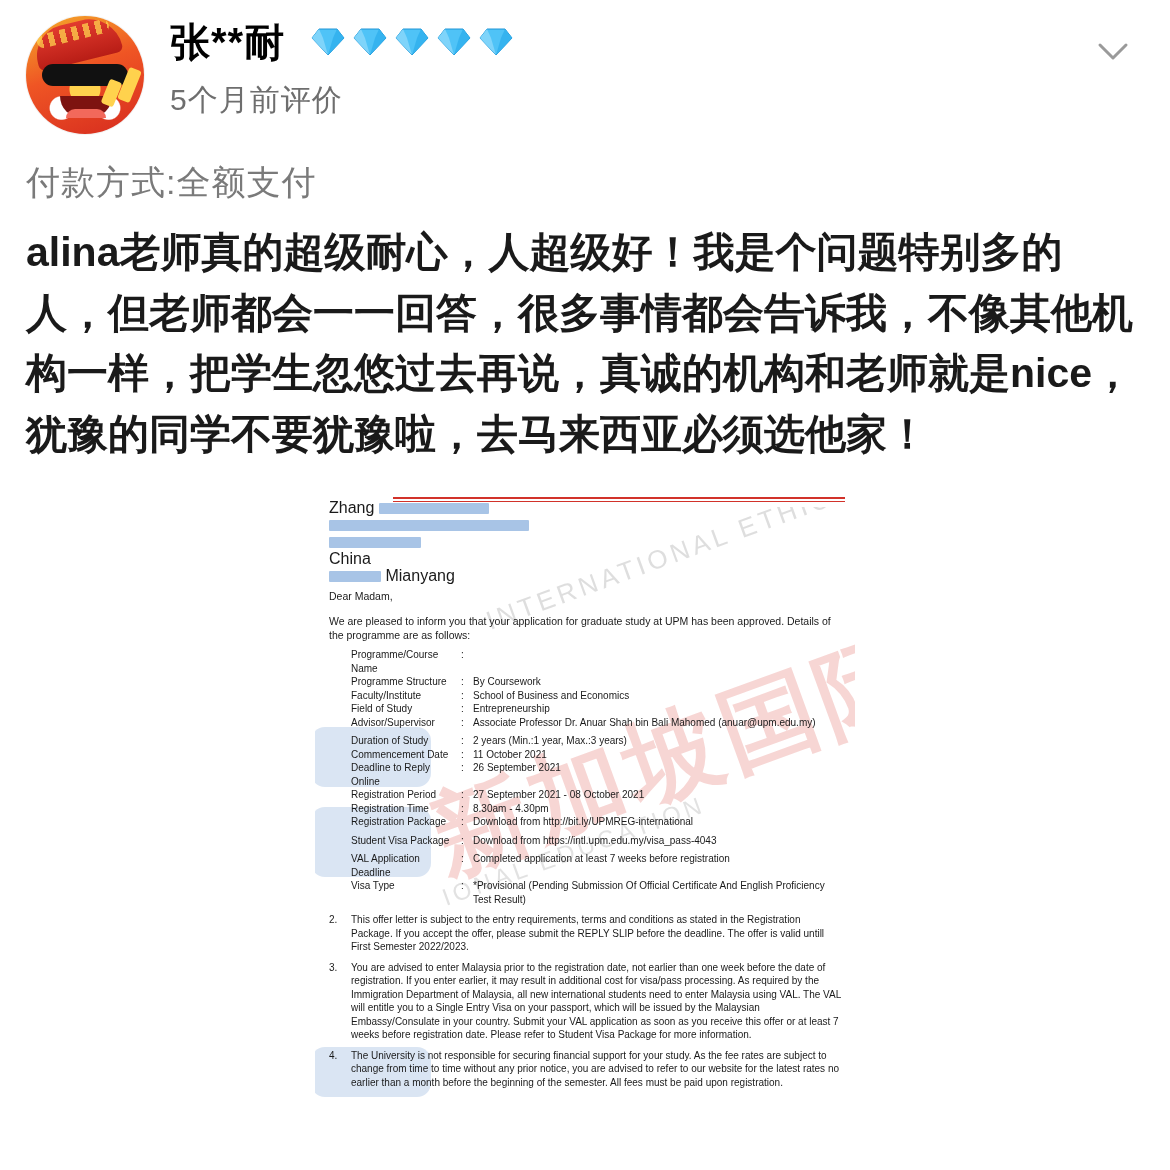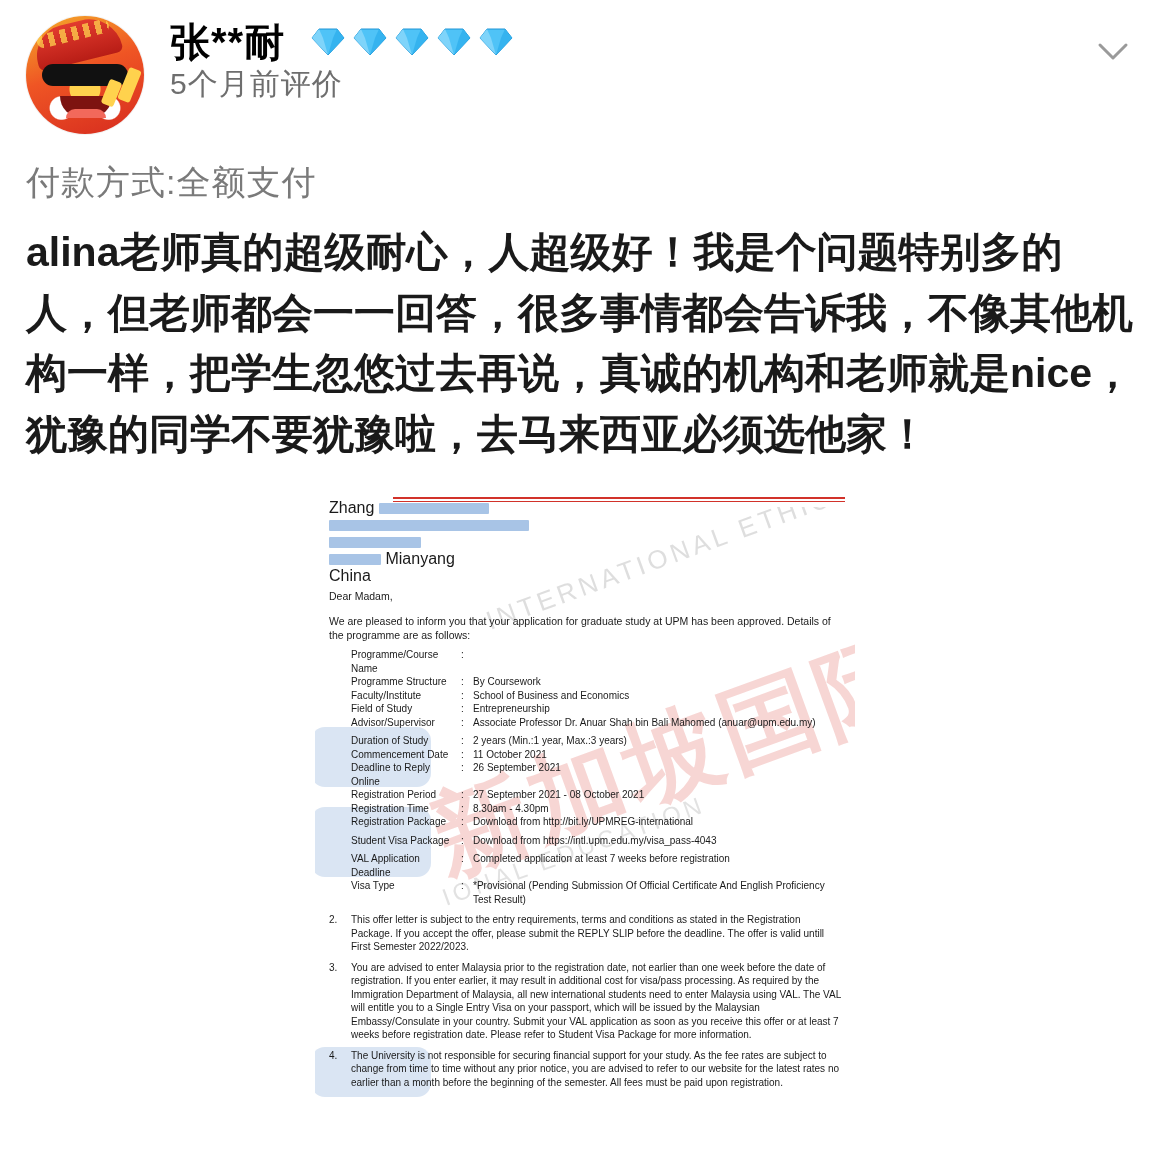--- a/index.html
+++ b/index.html
@@ -124,21 +124,21 @@
     gap: 8px;
   }
   .gem {
     width: 34px;
     height: 30px;
     position: relative;
     display: inline-block;
   }
   .gem svg { display: block; }
   .time-line {
-    margin-top: 0;
+    margin-top: 16px;
     font-size: 30px;
     color: #6e6e6e;
     letter-spacing: 1px;
   }
   .chevron {
     position: absolute;
     right: 8px;
     top: 14px;
     width: 46px;
     height: 46px;
@@ -366,23 +366,23 @@
     <div class="blue-blob" style="left:-4px; top:320px; width:120px; height:70px;"></div>
     <div class="blue-blob" style="left:-4px; top:560px; width:120px; height:50px;"></div>
 
     <div class="doc-inner">
 
       <div class="addr">
         <div><span>Zhang</span>
           <span class="redact" style="width:110px;"></span></div>
         <div><span class="redact" style="width:200px;"></span></div>
         <div><span class="redact" style="width:92px;"></span></div>
+        <div>China</div>
         <div><span class="redact" style="width:52px;"></span>
           <span>Mianyang</span></div>
-        <div>China</div>
       </div>
 
       <div class="doc-body">
         <div class="doc-p" style="margin-top:6px;">Dear Madam,</div>
         <div class="doc-p">We are pleased to inform you that your application for graduate study at UPM has been approved. Details of the programme are as follows:</div>
 
         <div style="margin-top:4px;">
           <div class="kv">
               <span class="k">Programme/Course Name</span>
               <span class="c">:</span>

